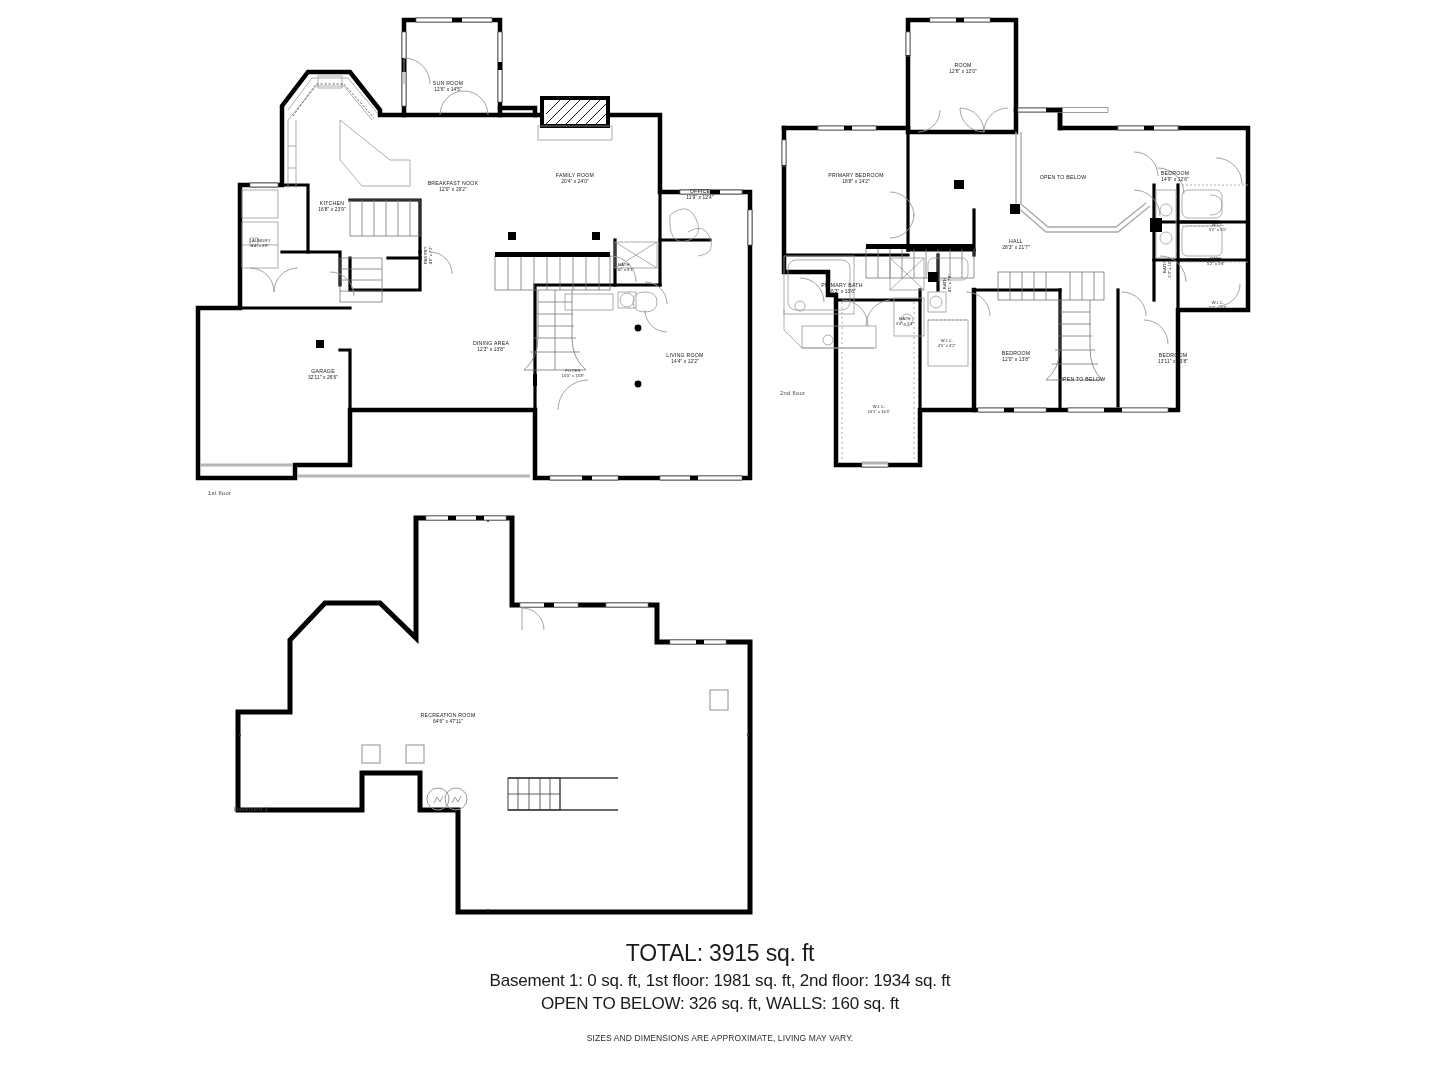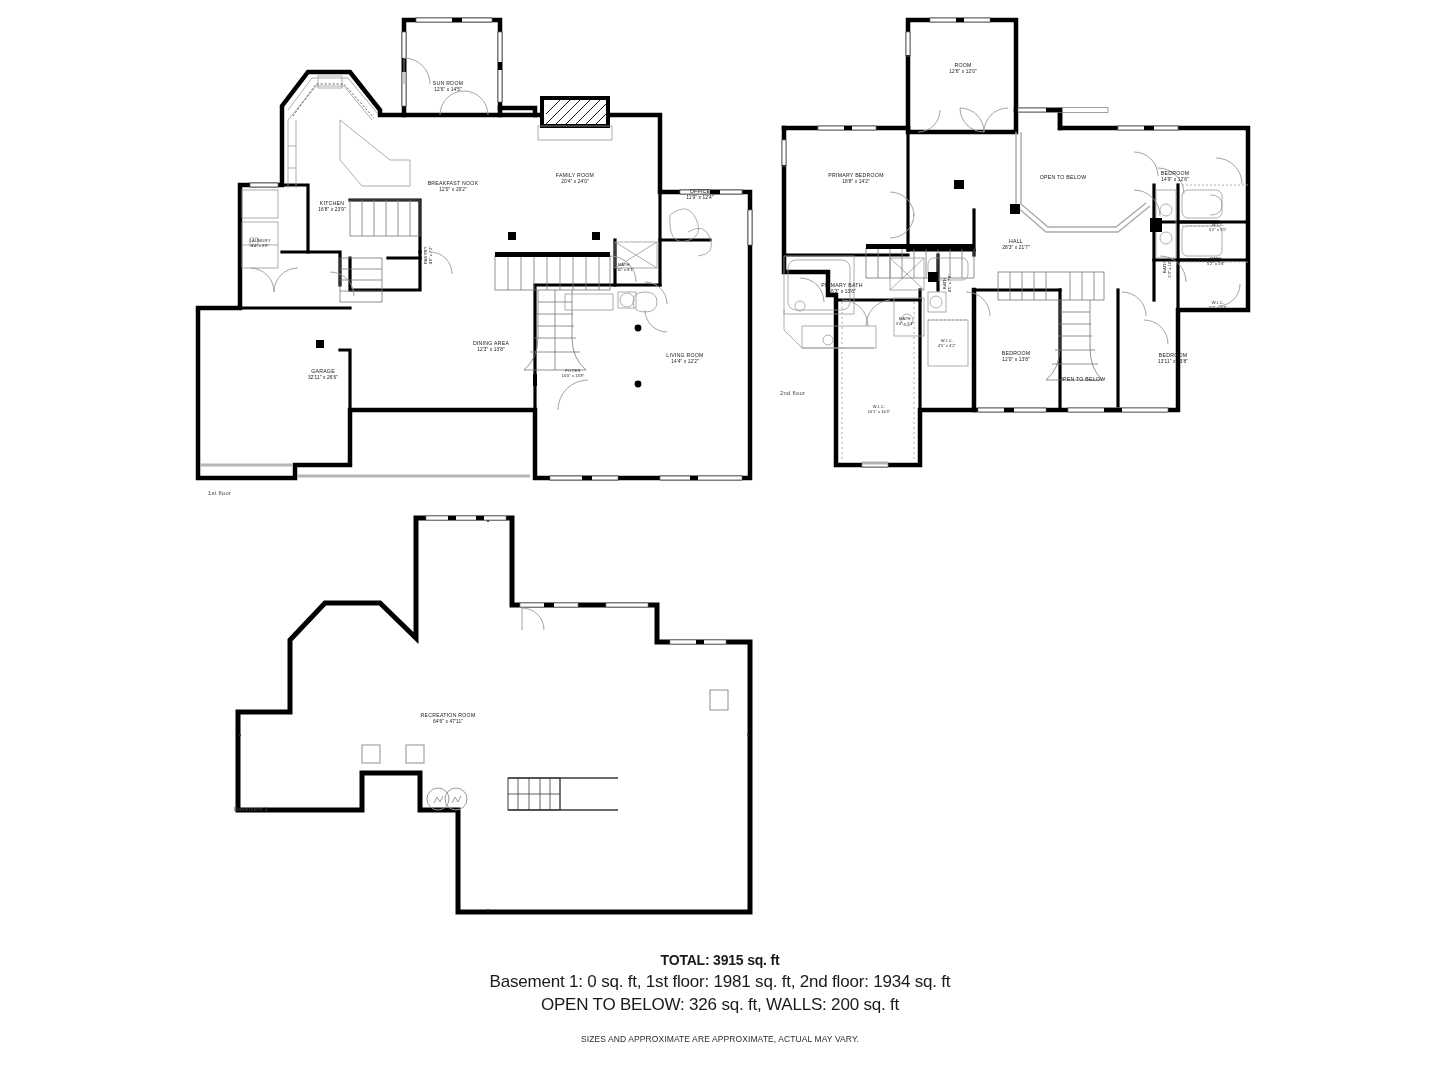--- a/index.html
+++ b/index.html
@@ -25,22 +25,22 @@
               color:#171717;margin-top:.5px;}
   .room-label.vert{transform:rotate(-90deg);transform-origin:center center;}
   .room-label.tiny .rl-name{font-size:4.1px;}
   .room-label.tiny .rl-dim{font-size:3.9px;}
 
   
   .floor-tag{position:absolute;font-size:6px;color:#4a4a4a;letter-spacing:.2px;}
 
   
   .summary{position:absolute;left:0;right:0;top:940px;text-align:center;}
-  .summary .total{font-size:14px;font-weight:bold;letter-spacing:-.2px;
-                  margin:12px 0 3px 0;}
+  .summary .total{font-size:23px;font-weight:normal;letter-spacing:-.2px;
+                  margin:0 0 3px 0;}
   .summary .line{font-size:17px;letter-spacing:-.2px;margin:1px 16px;
                  line-height:1.32;font-weight:400;}
   .summary .disclaimer{font-size:8.5px;letter-spacing:.1px;margin-top:17px;
                  color:#2b2b2b;}
 </style>
 </head>
 <body>
 
 <div class="canvas">
 
@@ -580,17 +580,17 @@
     <div class="room-label" style="left:180px;top:212px;width:96px">
       <span class="rl-name">RECREATION ROOM</span>
       <span class="rl-dim">64'6" x 47'11"</span>
     </div>
     <div class="floor-tag" style="left:14px;top:306px">Basement 1</div>
   </div>
 
   <div class="summary">
     <div class="total">TOTAL: 3915 sq. ft</div>
     <div class="line">Basement 1: 0 sq. ft, 1st floor: 1981 sq. ft, 2nd floor: 1934 sq. ft</div>
-    <div class="line">OPEN TO BELOW: 326 sq. ft, WALLS: 200 sq. ft</div>
-    <div class="disclaimer">SIZES AND APPROXIMATE ARE APPROXIMATE, ACTUAL MAY VARY.</div>
+    <div class="line">OPEN TO BELOW: 326 sq. ft, WALLS: 160 sq. ft</div>
+    <div class="disclaimer">SIZES AND DIMENSIONS ARE APPROXIMATE, LIVING MAY VARY.</div>
   </div>
 
 </div>
 
 </body></html>

